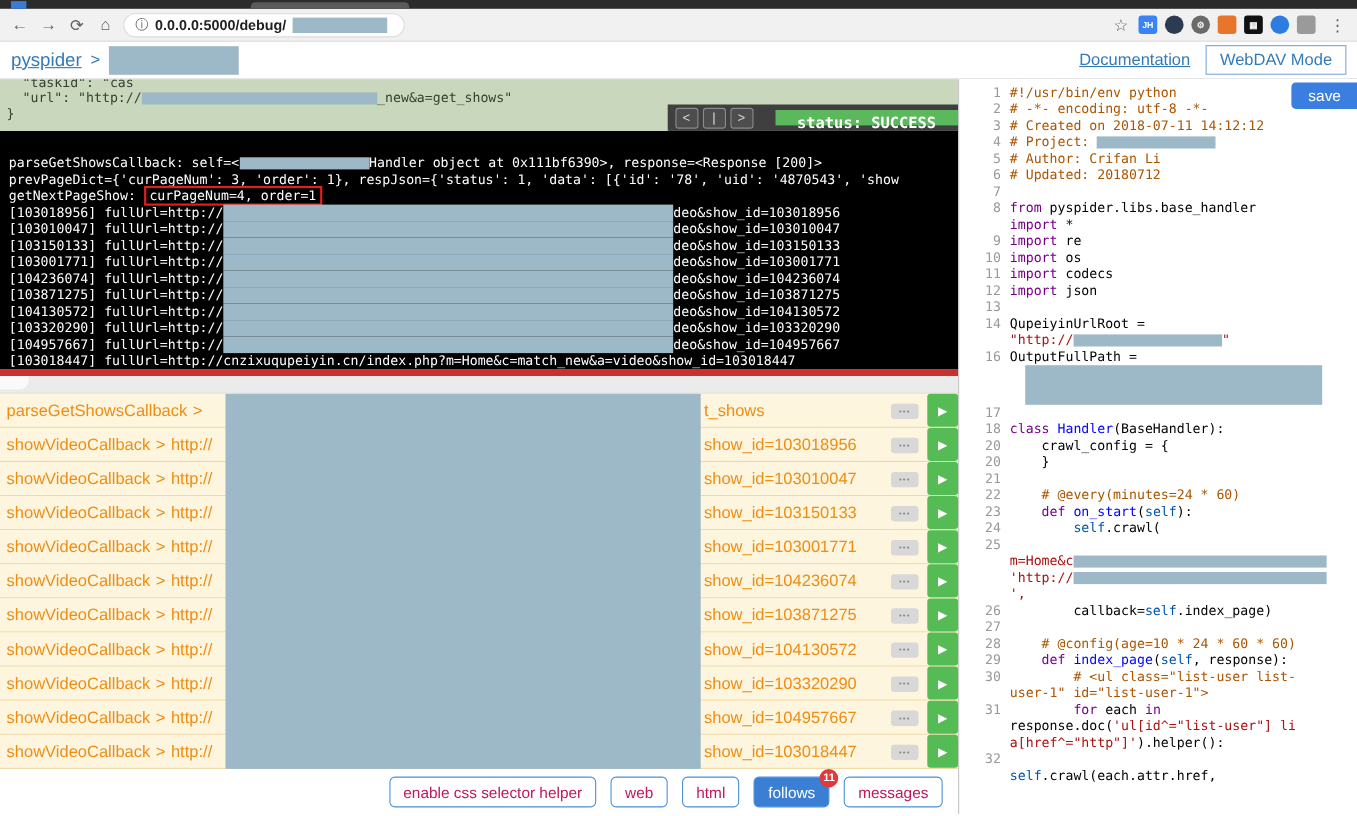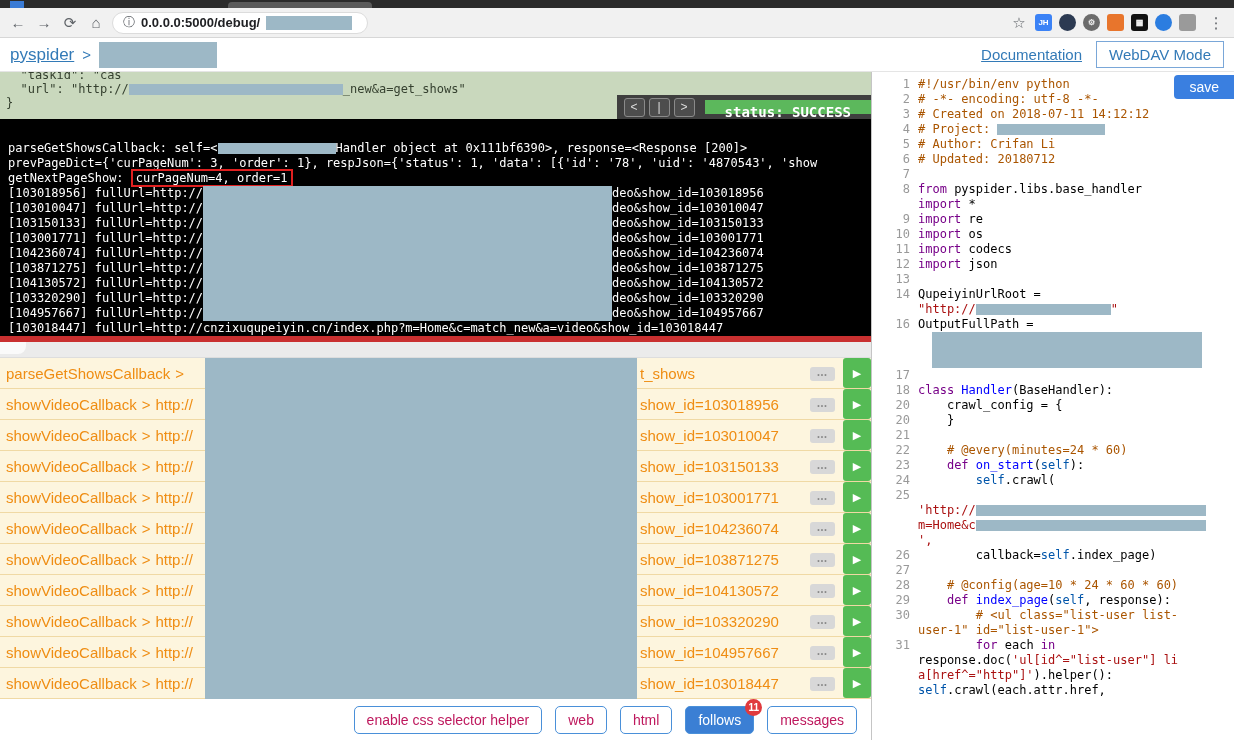--- a/index.html
+++ b/index.html
@@ -31,21 +31,21 @@
 
 .main{display:flex;height:668px}
 .left-panel{width:871px;display:flex;flex-direction:column}
 
 .task-area{height:47px;background:#c9d8bd;font-family:"DejaVu Sans Mono",monospace;font-size:12px;color:#35402f;padding:0 6px;position:relative;overflow:hidden}
 .task-line{white-space:pre;line-height:14px}
 .task-line.cut{margin-top:-4px}
 .task-area .redact{width:214px;height:11px;vertical-align:middle}
 .nav-cluster{position:absolute;right:0;bottom:0;height:24px;background:#3f3f3f;display:flex;align-items:center;padding-left:5px}
 .nav-btn{width:21px;height:19px;margin:0 2px;background:#4d4d4d;border:1px solid #8a8a8a;border-radius:3px;color:#ddd;font-size:12px;line-height:16px;text-align:center;cursor:pointer}
-.status-badge{height:14px;background:#5cb85c;color:#fff;font-weight:bold;font-size:14px;line-height:24px;padding:0 20px;margin-left:8px}
+.status-badge{height:14px;background:#5cb85c;color:#fff;font-weight:bold;font-size:14px;line-height:24px;padding:0 20px;margin-left:18px}
 
 .console{height:217px;background:#000;color:#fff;font-family:"DejaVu Sans Mono",monospace;font-size:12px;padding:22px 8px;overflow:hidden}
 .con-line{line-height:15px;white-space:pre}
 .console .redact{width:118px;height:11px;vertical-align:middle}
 .redact-spacer{background:#9db8c6;display:inline-block;height:15px;vertical-align:top}
 .hlbox{border:2px solid #e02020;padding:0 3px}
 .redbar{height:6px;background:#c93030}
 .splitter{height:16px;background:#ebebeb;position:relative;border-bottom:1px solid #ddd}
 .splitter-notch{position:absolute;left:0;top:0;width:26px;height:12px;background:#fafafa;border-radius:0 0 8px 0}
 
@@ -299,27 +299,28 @@
       <div class="cm-line"><span class="ln"></span><span class="code"><span class="tok-p">  </span><span class="red-block" style="width: 270px; height: 36px;"></span></span></div>
       <div class="cm-line"><span class="ln">17</span><span class="code"></span></div>
       <div class="cm-line"><span class="ln">18</span><span class="code"><span class="tok-k">class</span><span class="tok-p"> </span><span class="tok-d">Handler</span><span class="tok-p">(BaseHandler):</span></span></div>
       <div class="cm-line"><span class="ln">20</span><span class="code"><span class="tok-p">    crawl_config = {</span></span></div>
       <div class="cm-line"><span class="ln">20</span><span class="code"><span class="tok-p">    }</span></span></div>
       <div class="cm-line"><span class="ln">21</span><span class="code"></span></div>
       <div class="cm-line"><span class="ln">22</span><span class="code"><span class="tok-c">    # @every(minutes=24 * 60)</span></span></div>
       <div class="cm-line"><span class="ln">23</span><span class="code"><span class="tok-p">    </span><span class="tok-k">def</span><span class="tok-p"> </span><span class="tok-d">on_start</span><span class="tok-p">(</span><span class="tok-v">self</span><span class="tok-p">):</span></span></div>
       <div class="cm-line"><span class="ln">24</span><span class="code"><span class="tok-p">        </span><span class="tok-v">self</span><span class="tok-p">.crawl(</span></span></div>
       <div class="cm-line"><span class="ln">25</span><span class="code"></span></div>
+      <div class="cm-line"><span class="ln"></span><span class="code"><span class="tok-s">m=Home&amp;c</span><span class="red-inline" style="width: 230px;"></span></span></div>
       <div class="cm-line"><span class="ln"></span><span class="code"><span class="tok-s">'http://</span><span class="red-inline" style="width: 230px;"></span></span></div>
-      <div class="cm-line"><span class="ln"></span><span class="code"><span class="tok-s">m=Home&amp;c</span><span class="red-inline" style="width: 230px;"></span></span></div>
       <div class="cm-line"><span class="ln"></span><span class="code"><span class="tok-s">',</span></span></div>
       <div class="cm-line"><span class="ln">26</span><span class="code"><span class="tok-p">        callback=</span><span class="tok-v">self</span><span class="tok-p">.index_page)</span></span></div>
       <div class="cm-line"><span class="ln">27</span><span class="code"></span></div>
       <div class="cm-line"><span class="ln">28</span><span class="code"><span class="tok-c">    # @config(age=10 * 24 * 60 * 60)</span></span></div>
       <div class="cm-line"><span class="ln">29</span><span class="code"><span class="tok-p">    </span><span class="tok-k">def</span><span class="tok-p"> </span><span class="tok-d">index_page</span><span class="tok-p">(</span><span class="tok-v">self</span><span class="tok-p">, response):</span></span></div>
       <div class="cm-line"><span class="ln">30</span><span class="code"><span class="tok-c">        # &lt;ul class="list-user list-</span></span></div>
       <div class="cm-line"><span class="ln"></span><span class="code"><span class="tok-c">user-1" id="list-user-1"&gt;</span></span></div>
       <div class="cm-line"><span class="ln">31</span><span class="code"><span class="tok-p">        </span><span class="tok-k">for</span><span class="tok-p"> each </span><span class="tok-k">in</span></span></div>
       <div class="cm-line"><span class="ln"></span><span class="code"><span class="tok-p">response.doc(</span><span class="tok-s">'ul[id^="list-user"] li</span></span></div>
       <div class="cm-line"><span class="ln"></span><span class="code"><span class="tok-s">a[href^="http"]'</span><span class="tok-p">).helper():</span></span></div>
+      <div class="cm-line"><span class="ln">32</span><span class="code"></span></div>
       <div class="cm-line"><span class="ln"></span><span class="code"><span class="tok-v">self</span><span class="tok-p">.crawl(each.attr.href,</span></span></div>
     </div>
 </div>
 
 </body></html>

